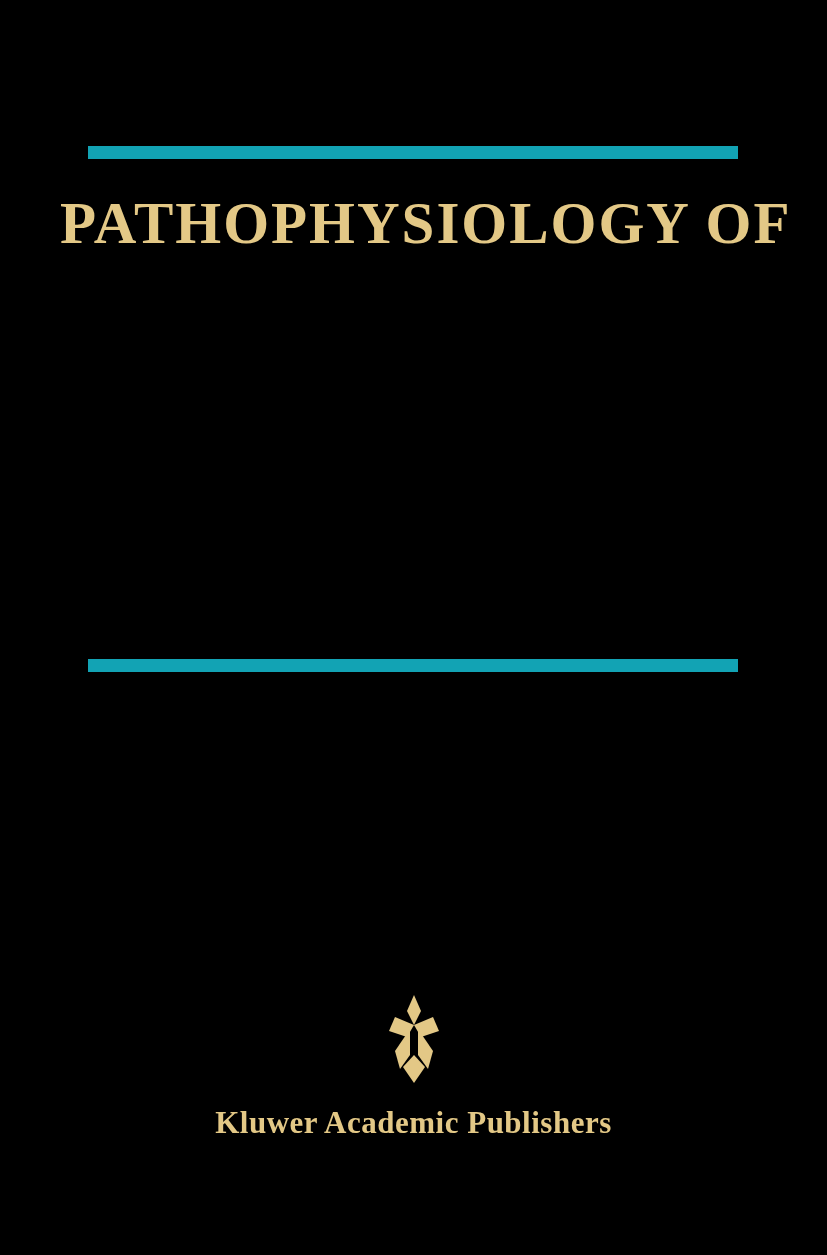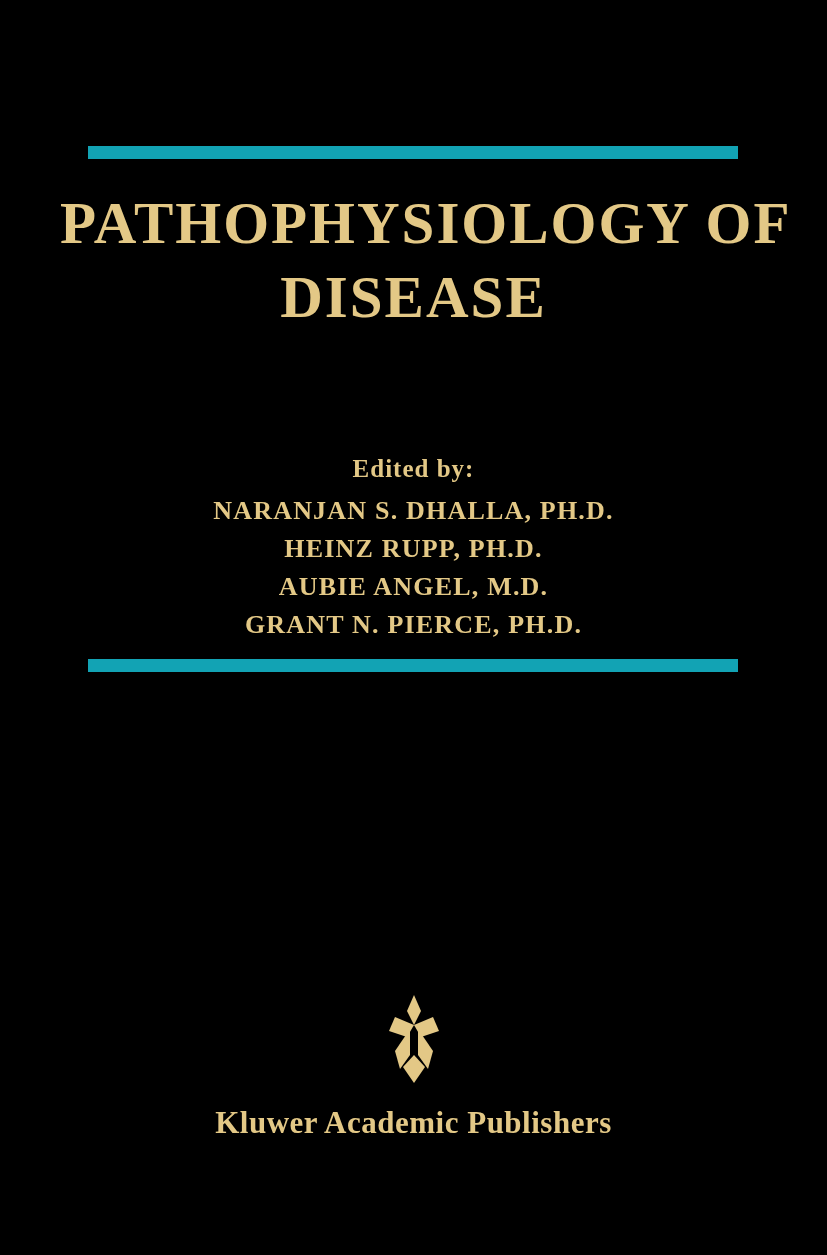--- a/index.html
+++ b/index.html
@@ -97,30 +97,22 @@
 </style>
 </head>
 <body>
 
 <div class="cover">
 
   <div class="rule rule-top"></div>
 
   <div class="title-block">
     <div class="title-line">Pathophysiology  of</div>
-    <div class="title-line">Disease</div>
   </div>
 
-  <div class="editors-block">
-    <div class="edited-by">Edited by:</div>
-    <div class="editor-name">Naranjan S. Dhalla, Ph.D.</div>
-    <div class="editor-name">Heinz Rupp, Ph.D.</div>
-    <div class="editor-name">Aubie Angel, M.D.</div>
-    <div class="editor-name">Grant N. Pierce, Ph.D.</div>
-  </div>
 
   <div class="rule rule-bottom"></div>
 
   <div class="publisher-block">
     <svg class="logo" viewBox="0 0 90 96">
       <g fill="#E3C886">
         <path d="M45 0 L52 16 L45 30 L38 16 Z"></path>
         <path d="M45 30 L64 22 L70 36 L52 42 Z"></path>
         <path d="M45 30 L26 22 L20 36 L38 42 Z"></path>
         <path d="M41 34 L41 60 L31 74 L26 56 Z"></path>

